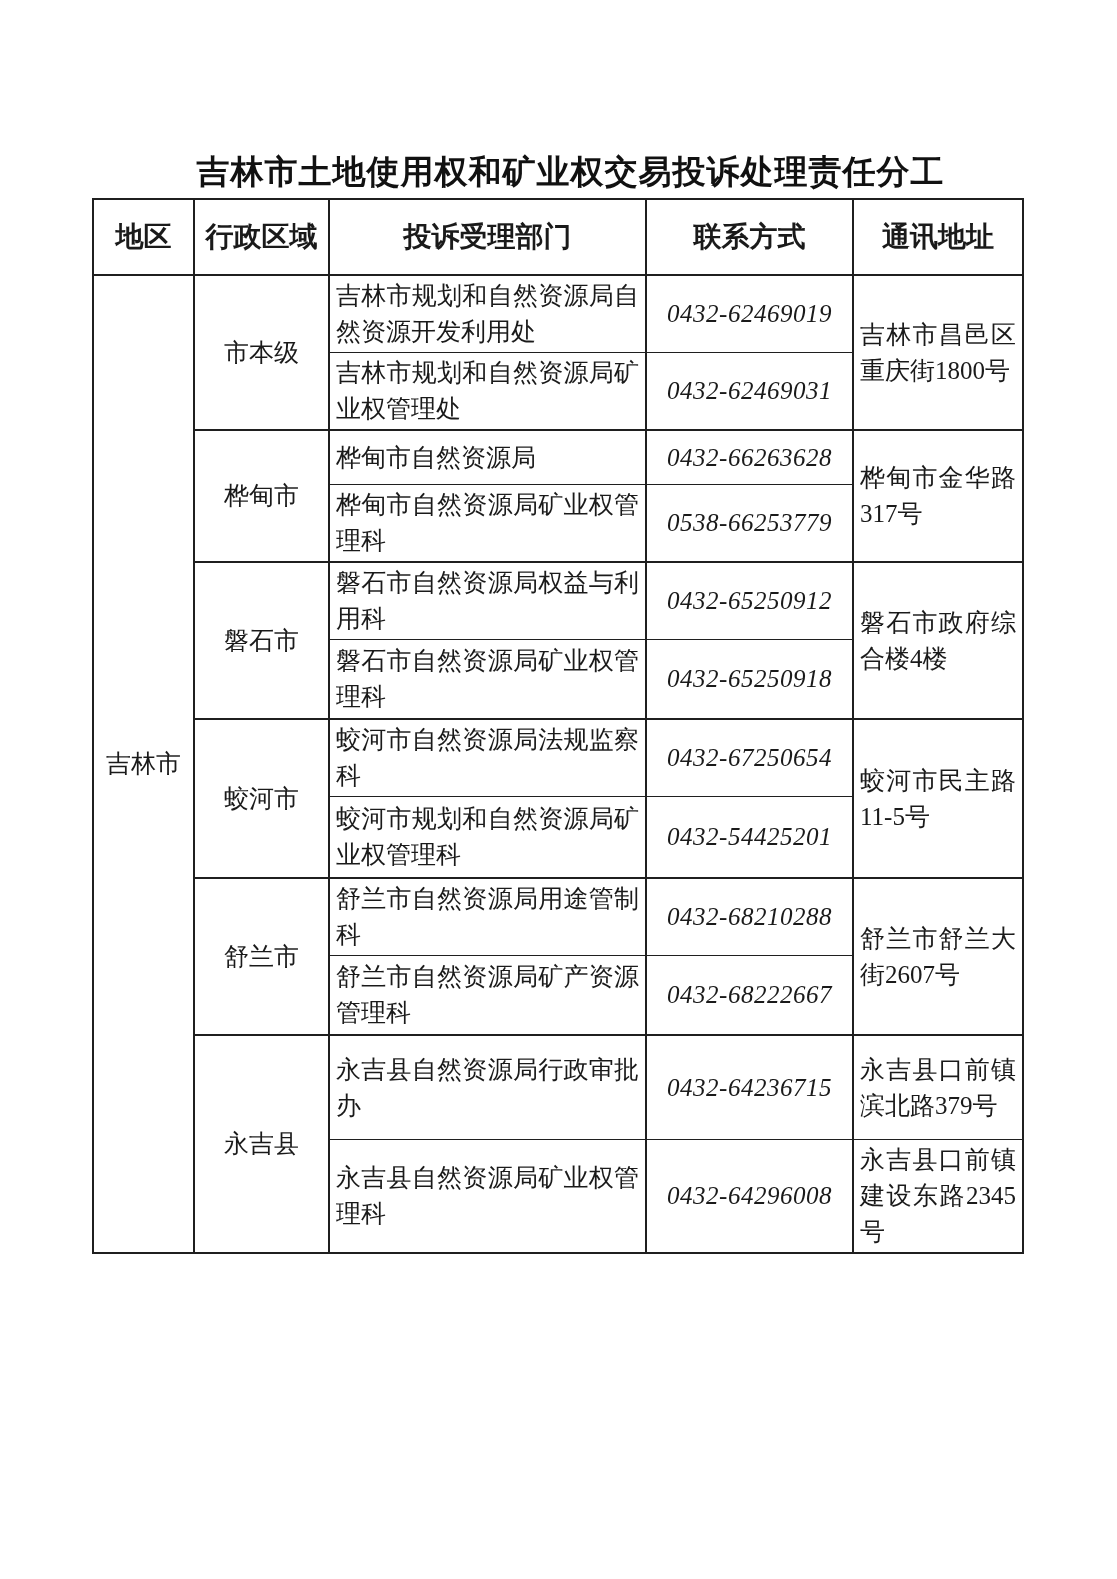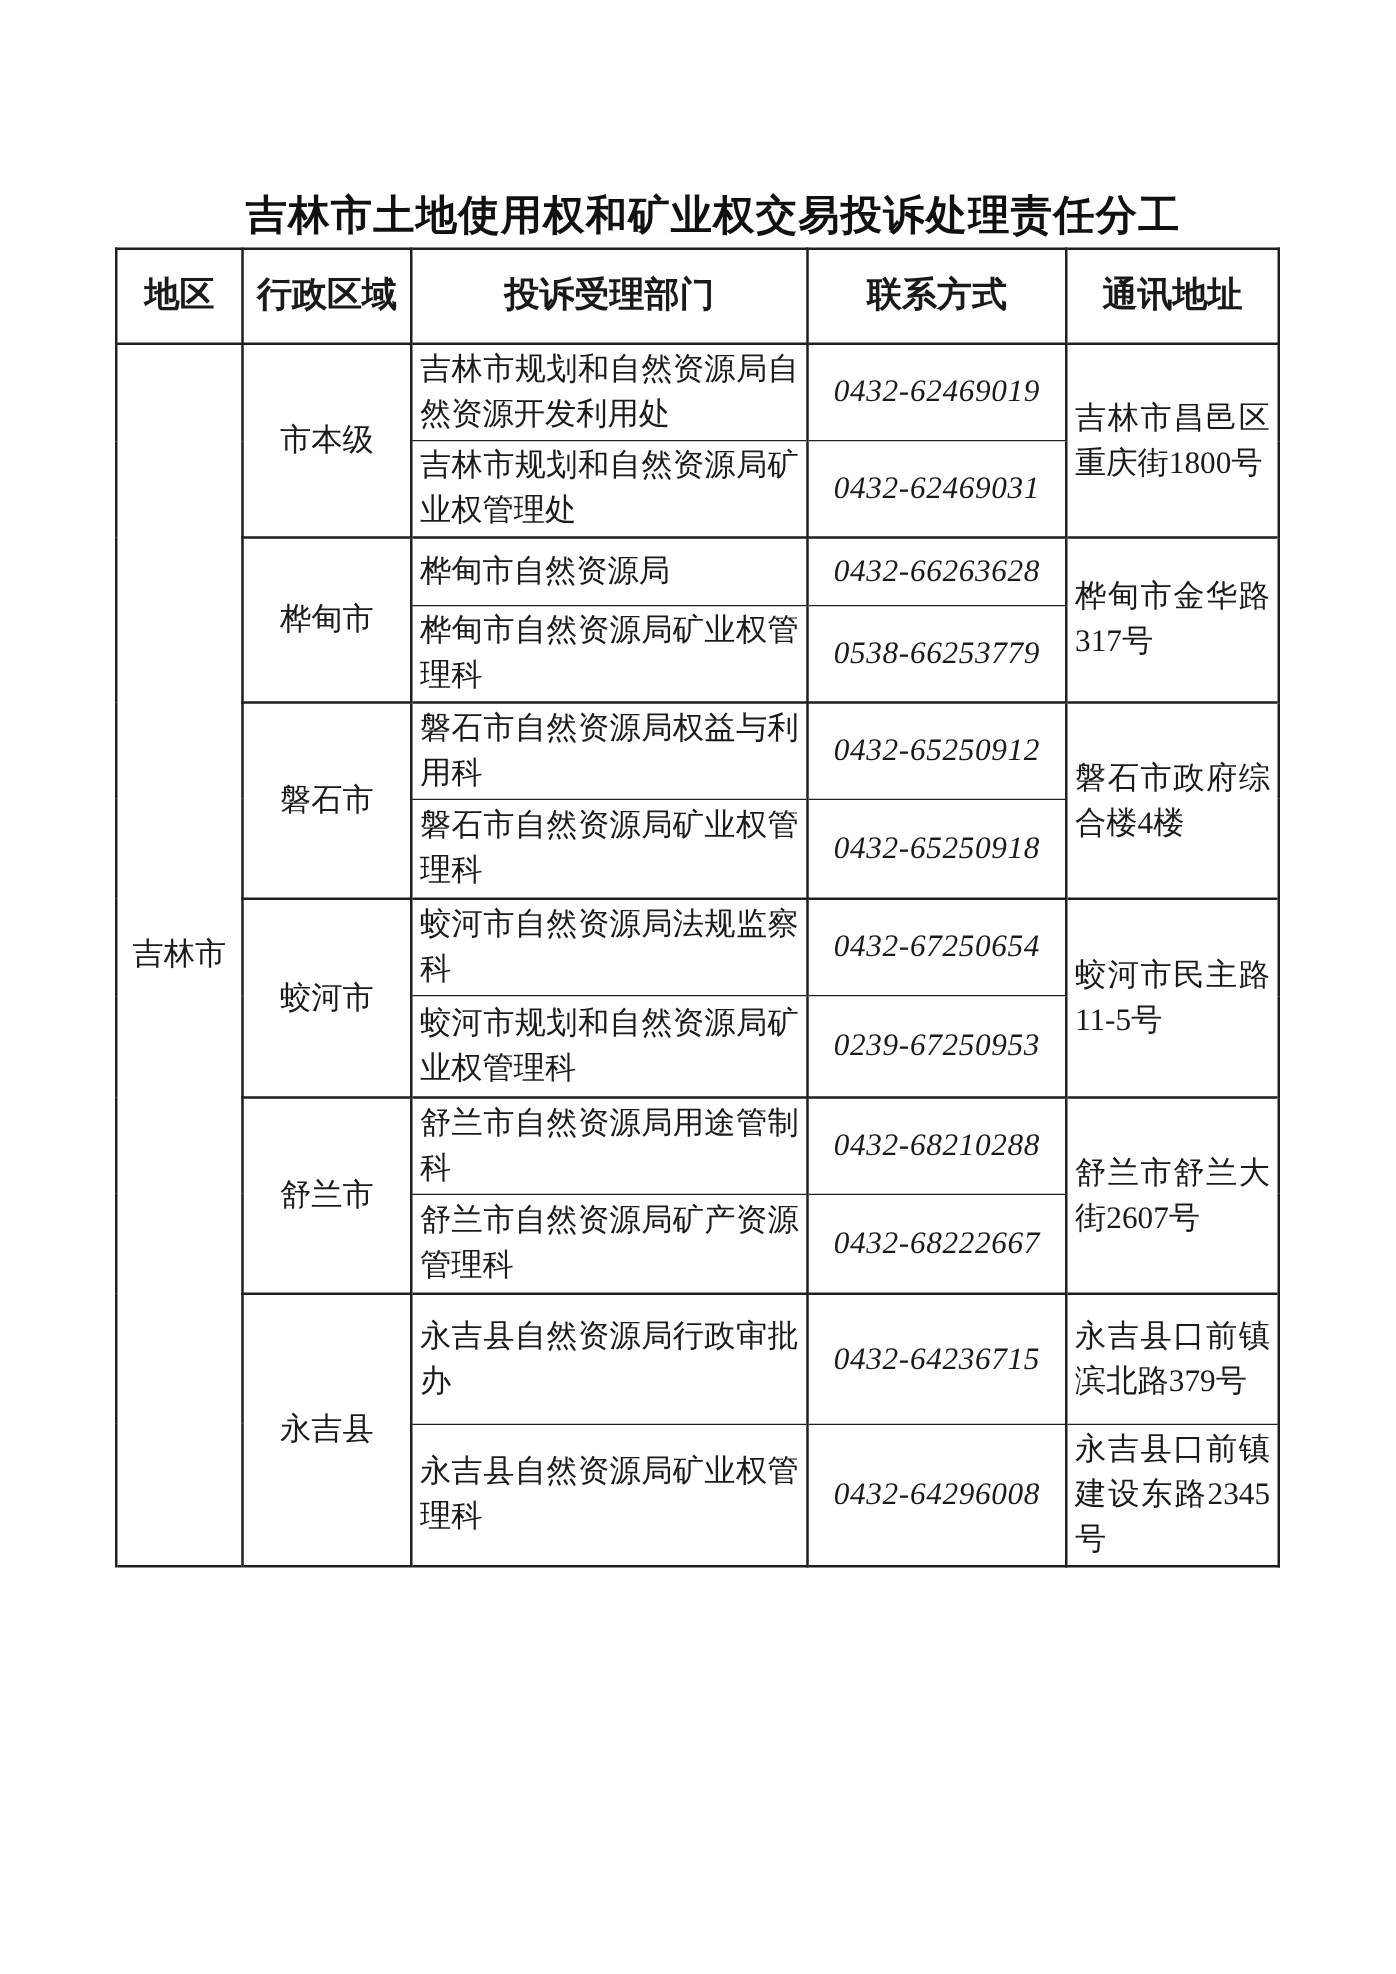--- a/index.html
+++ b/index.html
@@ -144,21 +144,21 @@
       </tr>
 
       <tr style="height:77px" class="group-start pair-1">
         <td class="c-district" rowspan="2">蛟河市</td>
         <td class="c-dept">蛟河市自然资源局法规监察科</td>
         <td class="c-phone">0432-67250654</td>
         <td class="c-addr" rowspan="2">蛟河市民主路11-5号</td>
       </tr>
       <tr style="height:81px" class="pair-2">
         <td class="c-dept">蛟河市规划和自然资源局矿业权管理科</td>
-        <td class="c-phone">0239-67250953</td>
+        <td class="c-phone">0432-54425201</td>
       </tr>
 
       <tr style="height:77px" class="group-start pair-1">
         <td class="c-district" rowspan="2">舒兰市</td>
         <td class="c-dept">舒兰市自然资源局用途管制科</td>
         <td class="c-phone">0432-68210288</td>
         <td class="c-addr" rowspan="2">舒兰市舒兰大街2607号</td>
       </tr>
       <tr style="height:80px" class="pair-2">
         <td class="c-dept">舒兰市自然资源局矿产资源管理科</td>

